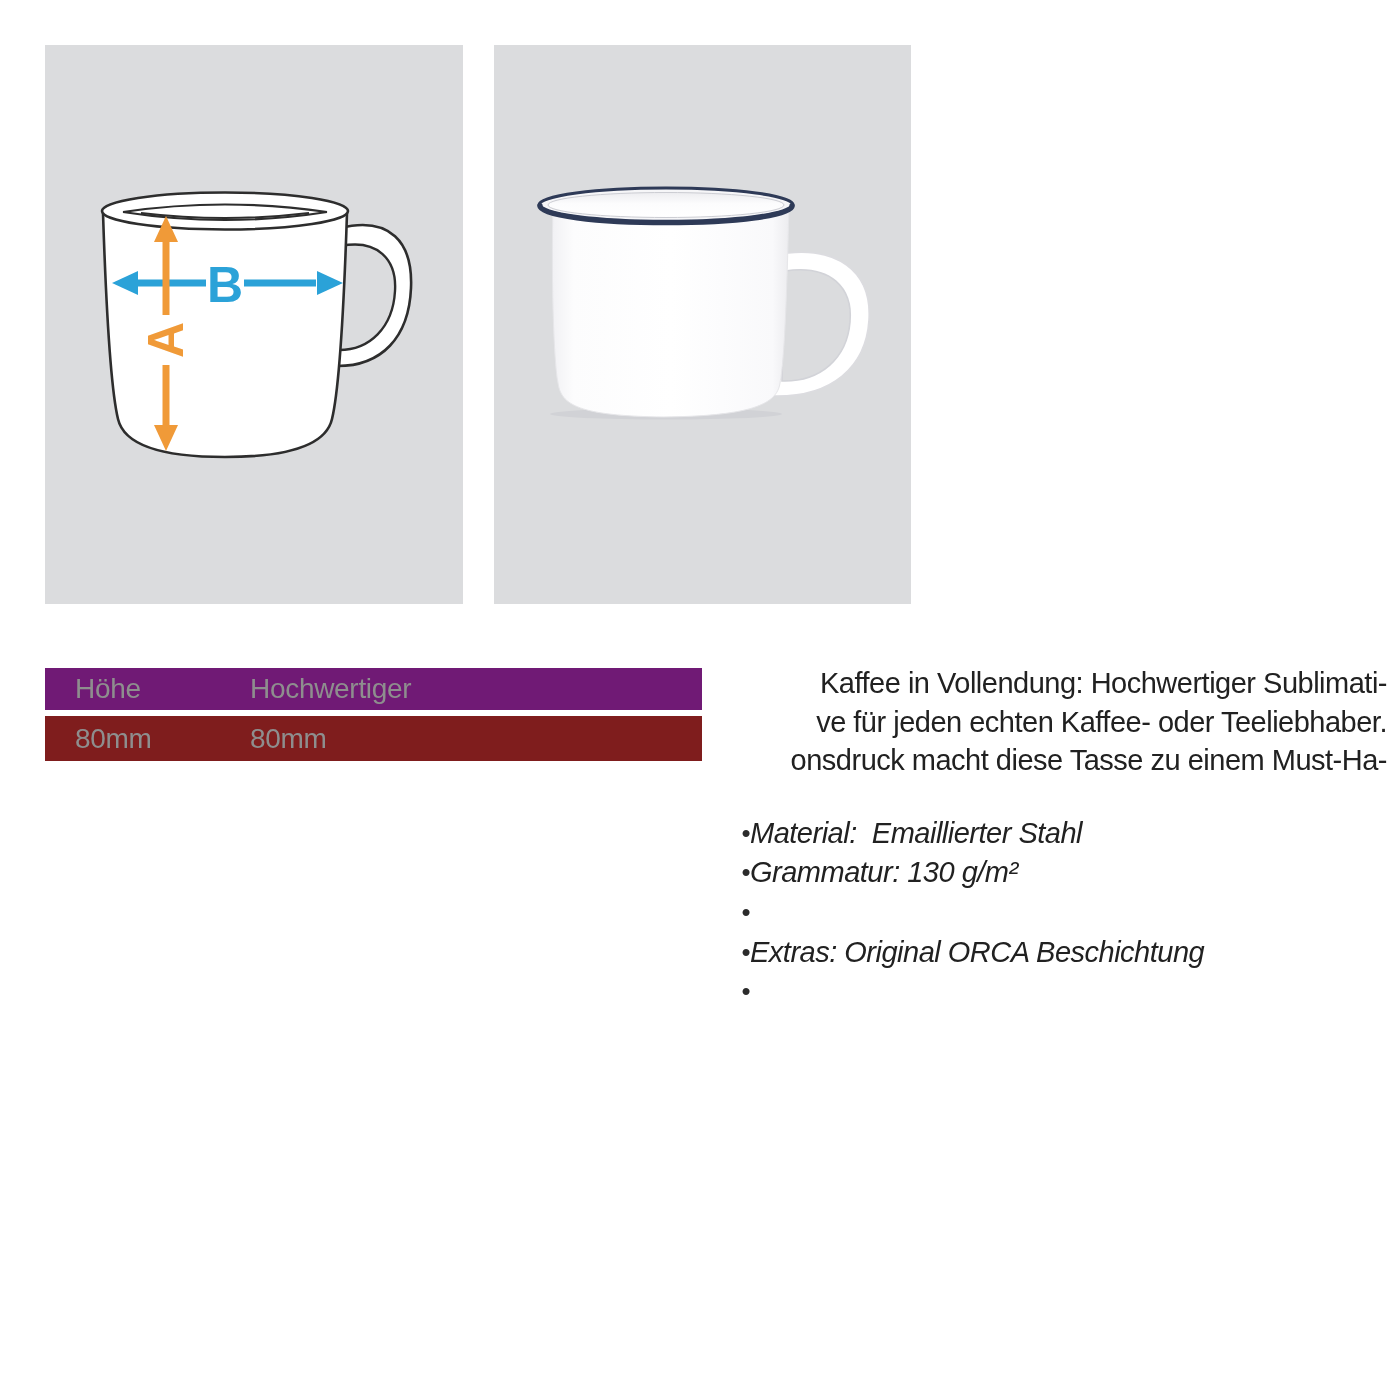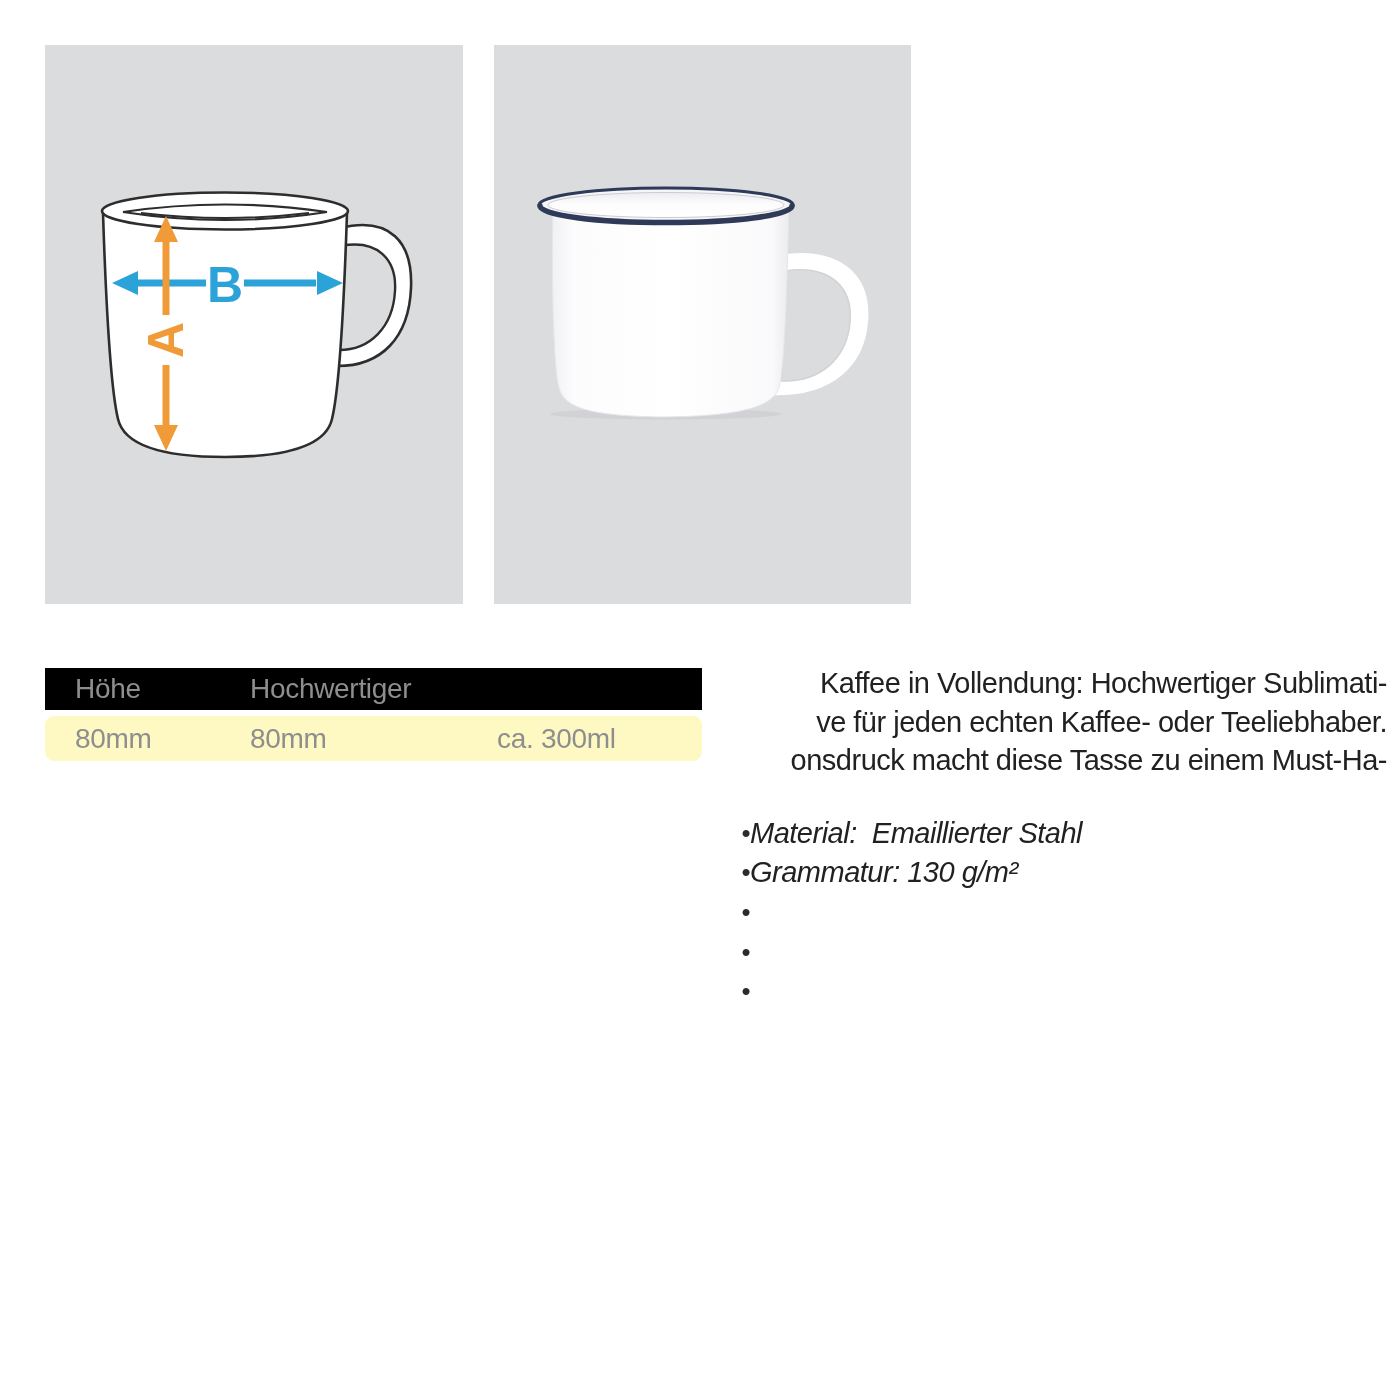--- a/index.html
+++ b/index.html
@@ -6,23 +6,23 @@
   .canvas{position:relative;width:1400px;height:1400px;background:#ffffff;overflow:hidden;
           font-family:"Liberation Sans","DejaVu Sans",sans-serif;}
   .panel{position:absolute;top:45px;width:418px;height:559px;}
   .panel svg{display:block;width:100%;height:100%;}
   .panel-left{left:45px;}
   .panel-right{left:494px;width:417px;}
 
   
   .spec-table{position:absolute;left:45px;top:668px;width:657px;font-size:28px;color:#8e8e8e;letter-spacing:-0.3px;}
   .spec-row{display:grid;grid-template-columns:175px 247px 235px;}
-  .spec-row.header{background:#000000;height:42px;line-height:42px;}
+  .spec-row.header{background:#701a75;height:42px;line-height:42px;}
   .spec-gap{height:6px;background:#ffffff;}
-  .spec-row.values{background:#fef9c3;height:45px;line-height:45px;border-radius:9px;}
+  .spec-row.values{background:#7f1d1d;height:45px;line-height:45px;}
   .spec-cell{padding-left:30px;white-space:nowrap;}
 
   
   .description{position:absolute;left:727px;top:664px;width:660px;color:#212121;text-align:right;}
   .desc-line{font-size:29px;line-height:38.6px;letter-spacing:-0.5px;white-space:nowrap;}
   .bullets{margin-top:34px;}
   .bullet{display:flex;align-items:flex-start;font-size:29px;line-height:39.6px;letter-spacing:-0.5px;}
   .bullet .dot{width:23px;flex:0 0 23px;font-size:26px;color:#2b2b2b;}
   .bullet .btxt{white-space:pre;font-style:italic;}
 </style>
@@ -100,21 +100,20 @@
 
   <div class="spec-table">
     <div class="spec-row header">
       <div class="spec-cell">Höhe</div>
       <div class="spec-cell">Hochwertiger</div>
     </div>
     <div class="spec-gap"></div>
     <div class="spec-row values">
       <div class="spec-cell">80mm</div>
       <div class="spec-cell">80mm</div>
-      <div class="spec-cell">ca. 300ml</div>
     </div>
   </div>
 
   <div class="description">
     <div class="desc-line">Kaffee in Vollendung: Hochwertiger Sublimati-</div>
     <div class="desc-line">ve für jeden echten Kaffee- oder Teeliebhaber.</div>
     <div class="desc-line">onsdruck macht diese Tasse zu einem Must-Ha-</div>
 
     <div class="bullets">
       <div class="bullet">
@@ -123,20 +122,21 @@
       </div>
       <div class="bullet">
         <span class="dot">•</span>
         <span class="btxt">Grammatur: 130 g/m²</span>
       </div>
       <div class="bullet">
         <span class="dot">•</span>
       </div>
       <div class="bullet">
         <span class="dot">•</span>
+        <span class="btxt">Extras: Original ORCA Beschichtung</span>
       </div>
       <div class="bullet">
         <span class="dot">•</span>
       </div>
     </div>
   </div>
 
 </div>
 
 </body></html>

